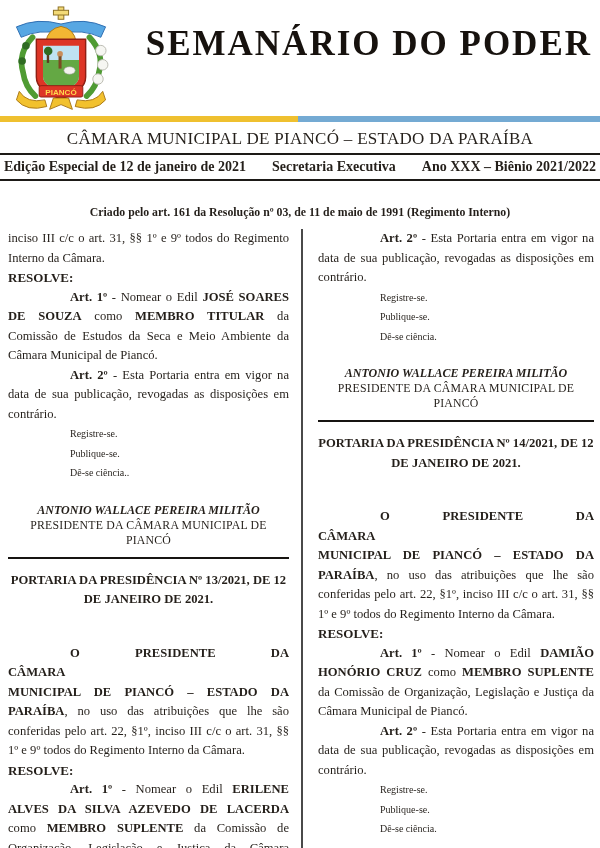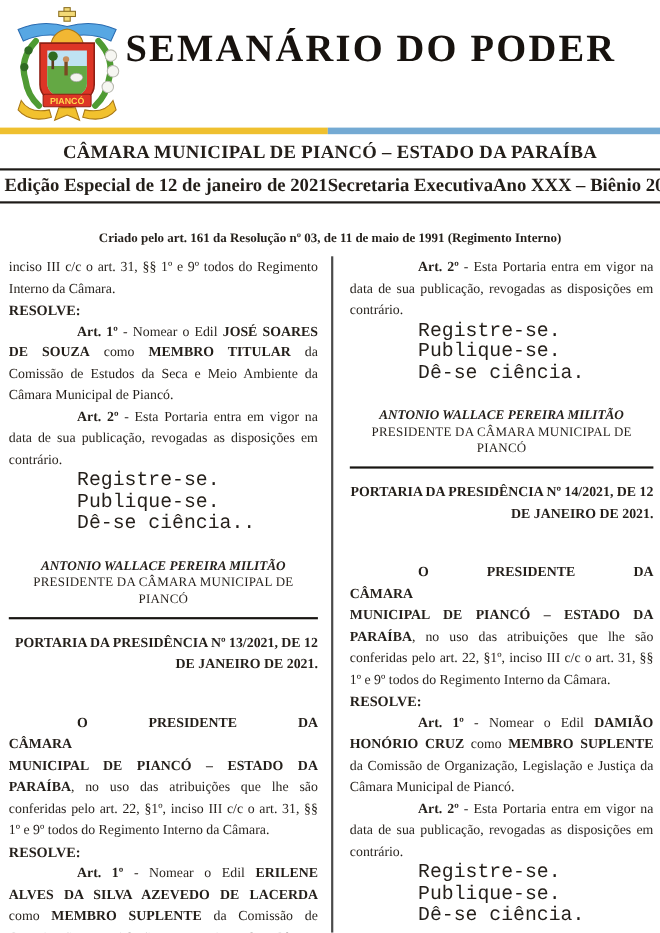--- a/index.html
+++ b/index.html
@@ -5,52 +5,52 @@
   * { margin:0; padding:0; box-sizing:border-box; }
   html,body { background:#ffffff; }
   .page {
     width:600px; height:848px; background:#ffffff; overflow:hidden;
     font-family:"Liberation Serif", serif; color:#241f1a; position:relative;
   }
   
   .masthead { display:flex; align-items:flex-start; padding:6px 8px 0 8px; height:116px; }
   .logo { width:106px; height:110px; flex:none; }
   .masthead-titles {
-    flex:1; text-align:left; font-weight:bold; font-size:35px;
+    flex:1; text-align:right; font-weight:bold; font-size:35px;
     letter-spacing:2px; line-height:52px; padding-top:12px; color:#17120e;
   }
   
   .colorbar { display:flex; height:6px; }
   .colorbar .bar-yellow { width:49.7%; background:#EFC02F; }
   .colorbar .bar-blue { flex:1; background:#74AAD3; }
   
-  .subtitle { text-align:center; font-weight:bold; font-size:17px; padding:7px 0 4px; letter-spacing:.3px; }
+  .subtitle { text-align:center; font-weight:normal; font-size:17px; padding:7px 0 4px; letter-spacing:.3px; }
   .thin-rule { border-top:2px solid #1d1a17; }
   .info-row {
     display:flex; justify-content:space-between; align-items:center;
-    font-weight:bold; font-size:17px; padding:4px 4px 4px 4px;
+    font-weight:bold; font-size:14px; padding:4px 4px 4px 4px;
   }
   .info-row span { white-space:nowrap; }
   .created { text-align:center; font-weight:bold; font-size:11.8px; padding:24px 0 7px; }
   
   .columns { display:flex; align-items:stretch; padding:2px 6px 0 8px; }
   .col { width:50%; }
   .col-left  { padding-right:12px; }
   .col-right { padding-left:15px; border-left:2px solid #4a4a4a; }
   
   .para { text-align:justify; font-size:12.6px; line-height:19.5px; }
   .para.indent { text-indent:62px; }
   .b { font-weight:bold; }
   .wide { word-spacing:19px; }
   .heading { font-weight:bold; font-size:13px; line-height:19.5px; }
   .title-block {
-    text-align:right; font-weight:bold; font-size:12.6px;
+    text-align:center; font-weight:bold; font-size:12.6px;
     line-height:19.5px; margin:12px 0 34px;
   }
-  .cmd-line { font-size:18px; line-height:19.5px; padding-left:62px;font-family:Liberation Mono, monospace; }
+  .cmd-line { font-size:10px; line-height:19.5px; padding-left:62px; }
   .signature { text-align:center; margin-top:20px; }
   .sig-name { font-weight:bold; font-size:12px; line-height:15px;font-style:italic; }
   .sig-role { font-size:11.8px; line-height:15px; letter-spacing:.2px; }
   .rule { border-top:2.5px solid #171411; margin:9px 0 11px; }
 </style>
 </head>
 <body>
 
 <div class="page">
 

